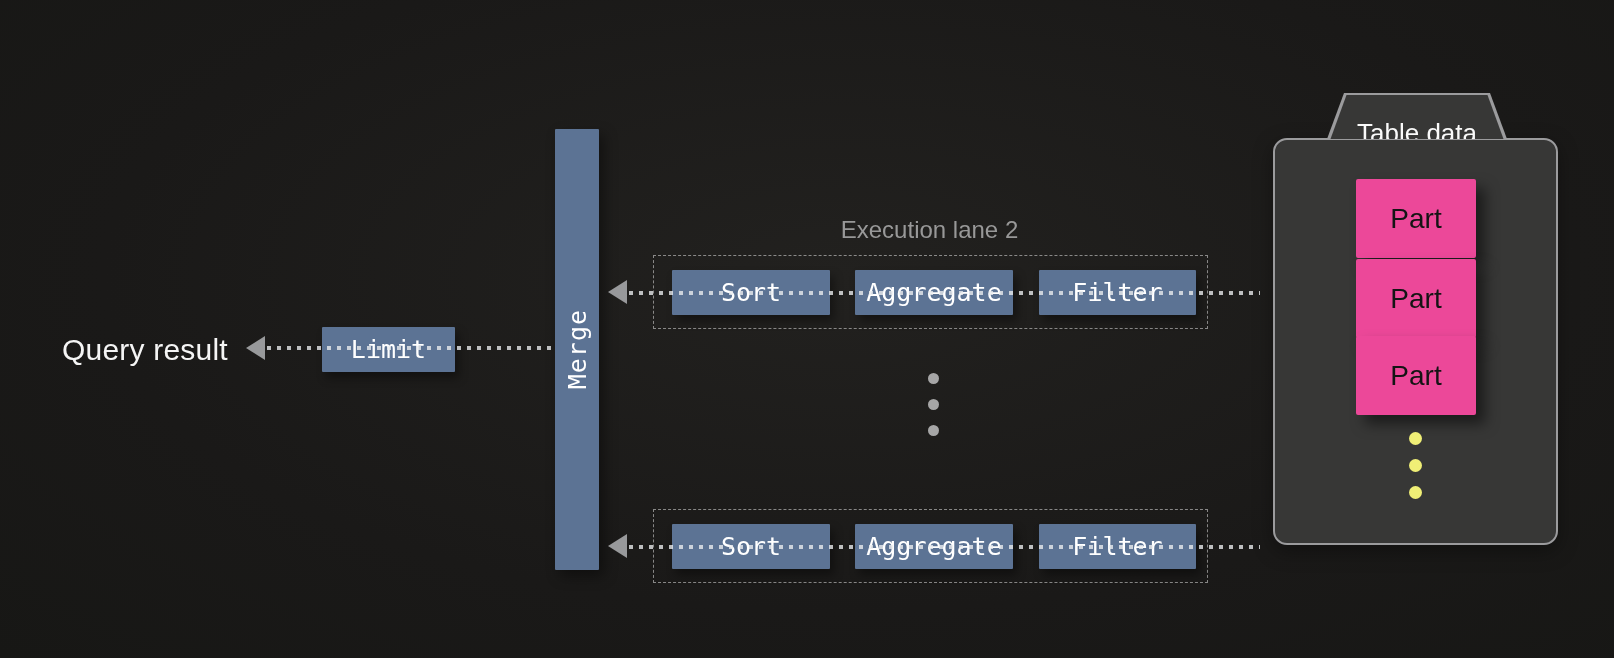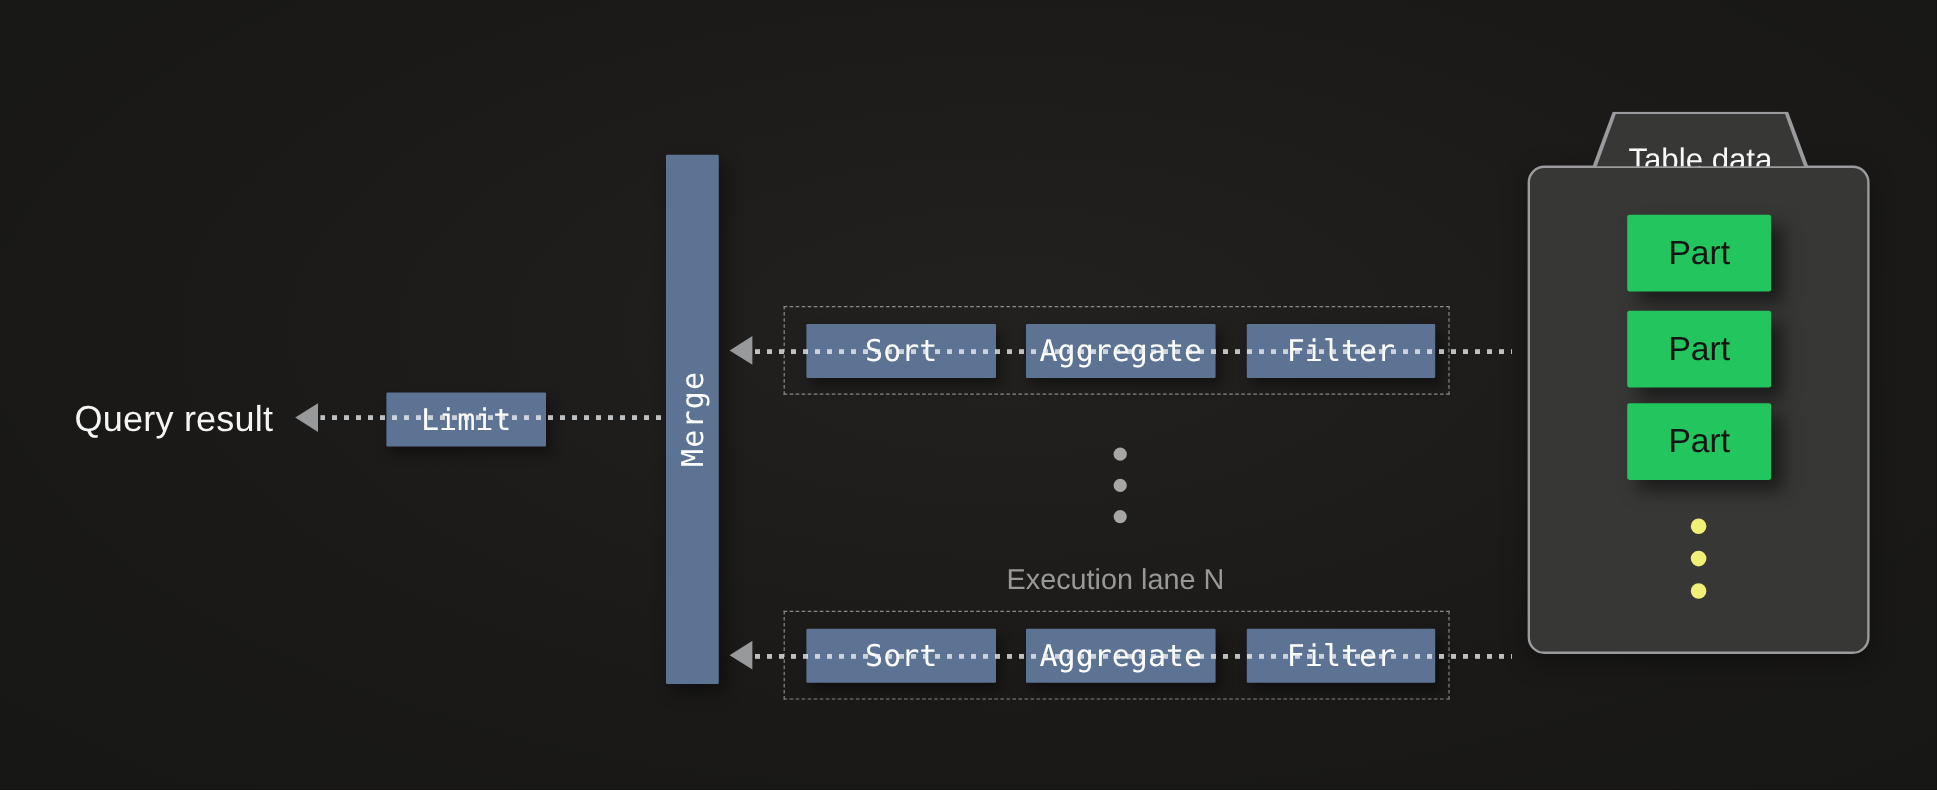--- a/index.html
+++ b/index.html
@@ -118,22 +118,22 @@
   .table-container {
     left: 1273px; top: 138px; width: 285px; height: 407px;
     background: #373736;
     border: 2px solid #9b9b9d;
     border-radius: 14px;
     box-sizing: border-box;
     box-shadow: 0 6px 20px rgba(0,0,0,0.35);
     z-index: 2;
   }
   .part-box {
-    left: 81px; width: 120px; height: 64px;
-    background: #22c55e;
+    left: 81px; width: 120px; height: 79px;
+    background: #ec4899;
     color: #141414;
     font-size: 28px;
     display: flex; align-items: center; justify-content: center;
     border-radius: 2px;
     box-shadow: 9px 9px 14px rgba(0,0,0,0.5);
   }
   .part-1 { top: 39px; }
   .part-2 { top: 119px; }
   .part-3 { top: 196px; }
 </style>
@@ -148,20 +148,21 @@
   <div class="abs blue-box limit-box">
     <span>Limit</span>
   </div>
 
   <div class="abs merge-bar">
     <span class="vtext">Merge</span>
   </div>
 
 
   <div class="lane" style="top:255px;">
+    <div class="abs lane-title">Execution lane 2</div>
     <div class="abs lane-rect"></div>
     <div class="abs blue-box op op-sort">
       <span>Sort</span>
     </div>
     <div class="abs blue-box op op-agg">
       <span>Aggregate</span>
     </div>
     <div class="abs blue-box op op-filter">
       <span>Filter</span>
     </div>
@@ -169,21 +170,20 @@
     <div class="abs arrowhead"></div>
   </div>
 
   <div class="abs vdots gray-dots">
     <div class="dot"></div>
     <div class="dot"></div>
     <div class="dot"></div>
   </div>
 
   <div class="lane" style="top:509px;">
-    <div class="abs lane-title">Execution lane N</div>
     <div class="abs lane-rect"></div>
     <div class="abs blue-box op op-sort">
       <span>Sort</span>
     </div>
     <div class="abs blue-box op op-agg">
       <span>Aggregate</span>
     </div>
     <div class="abs blue-box op op-filter">
       <span>Filter</span>
     </div>

